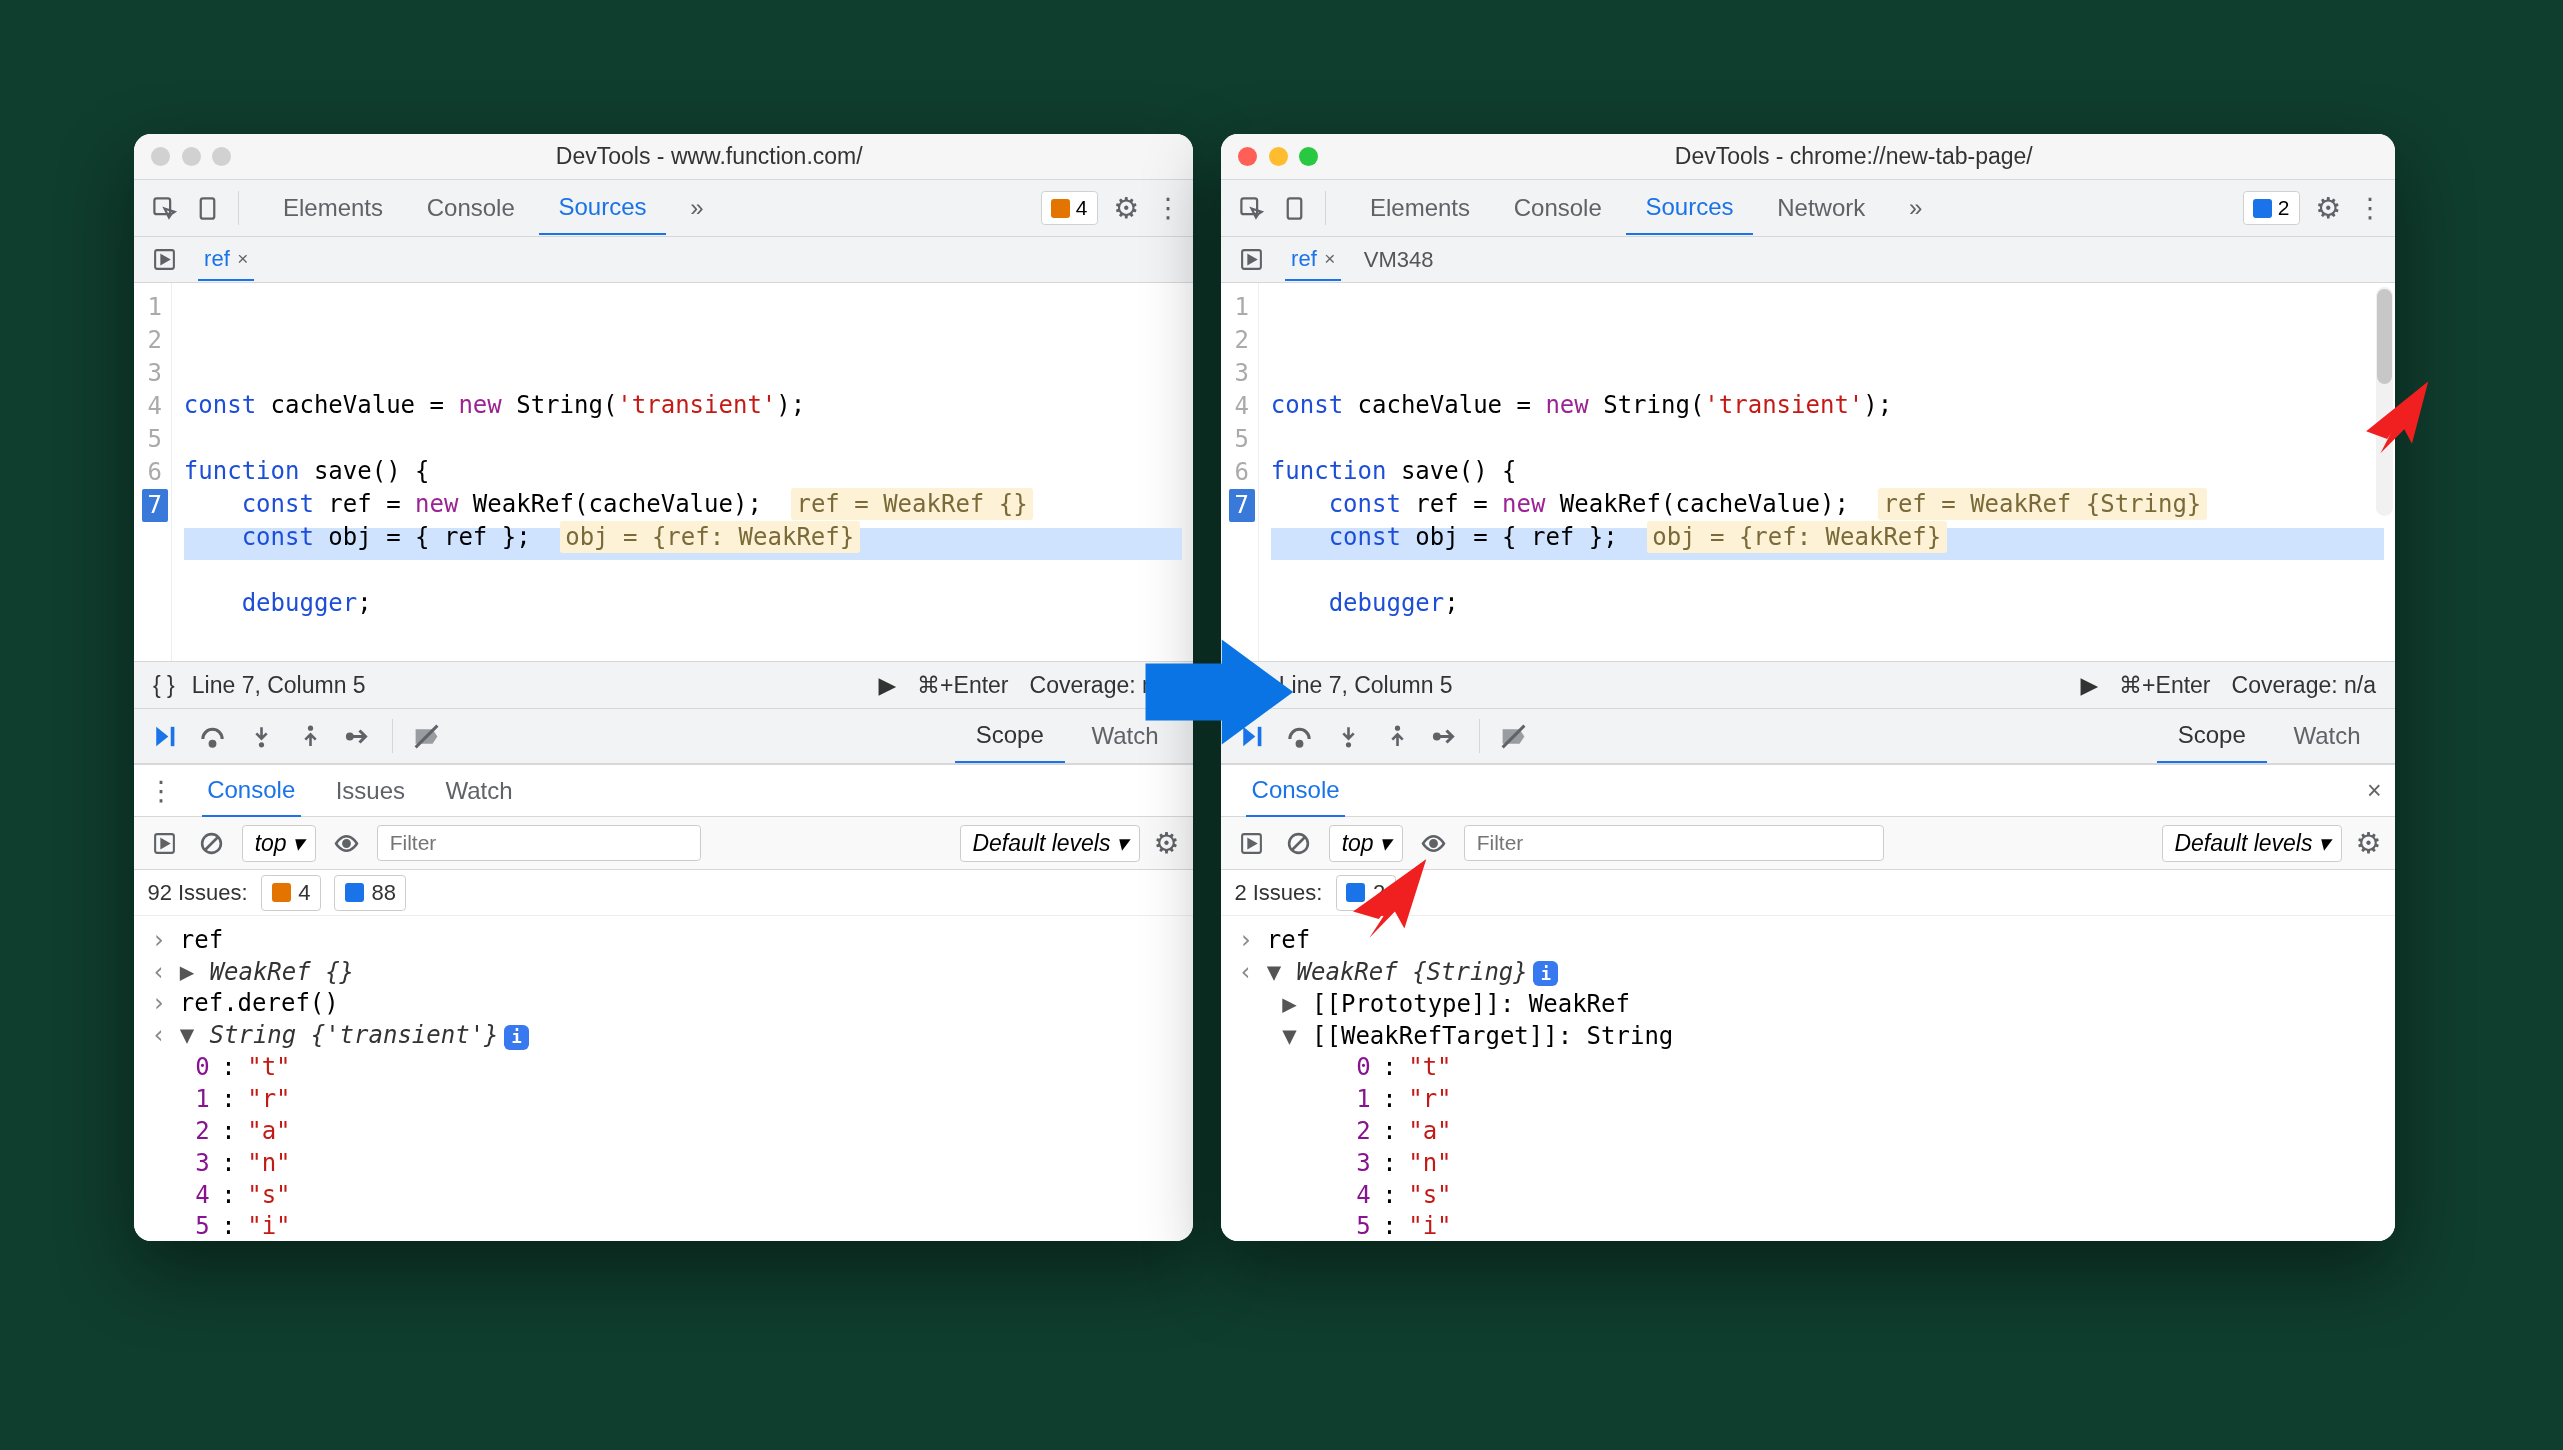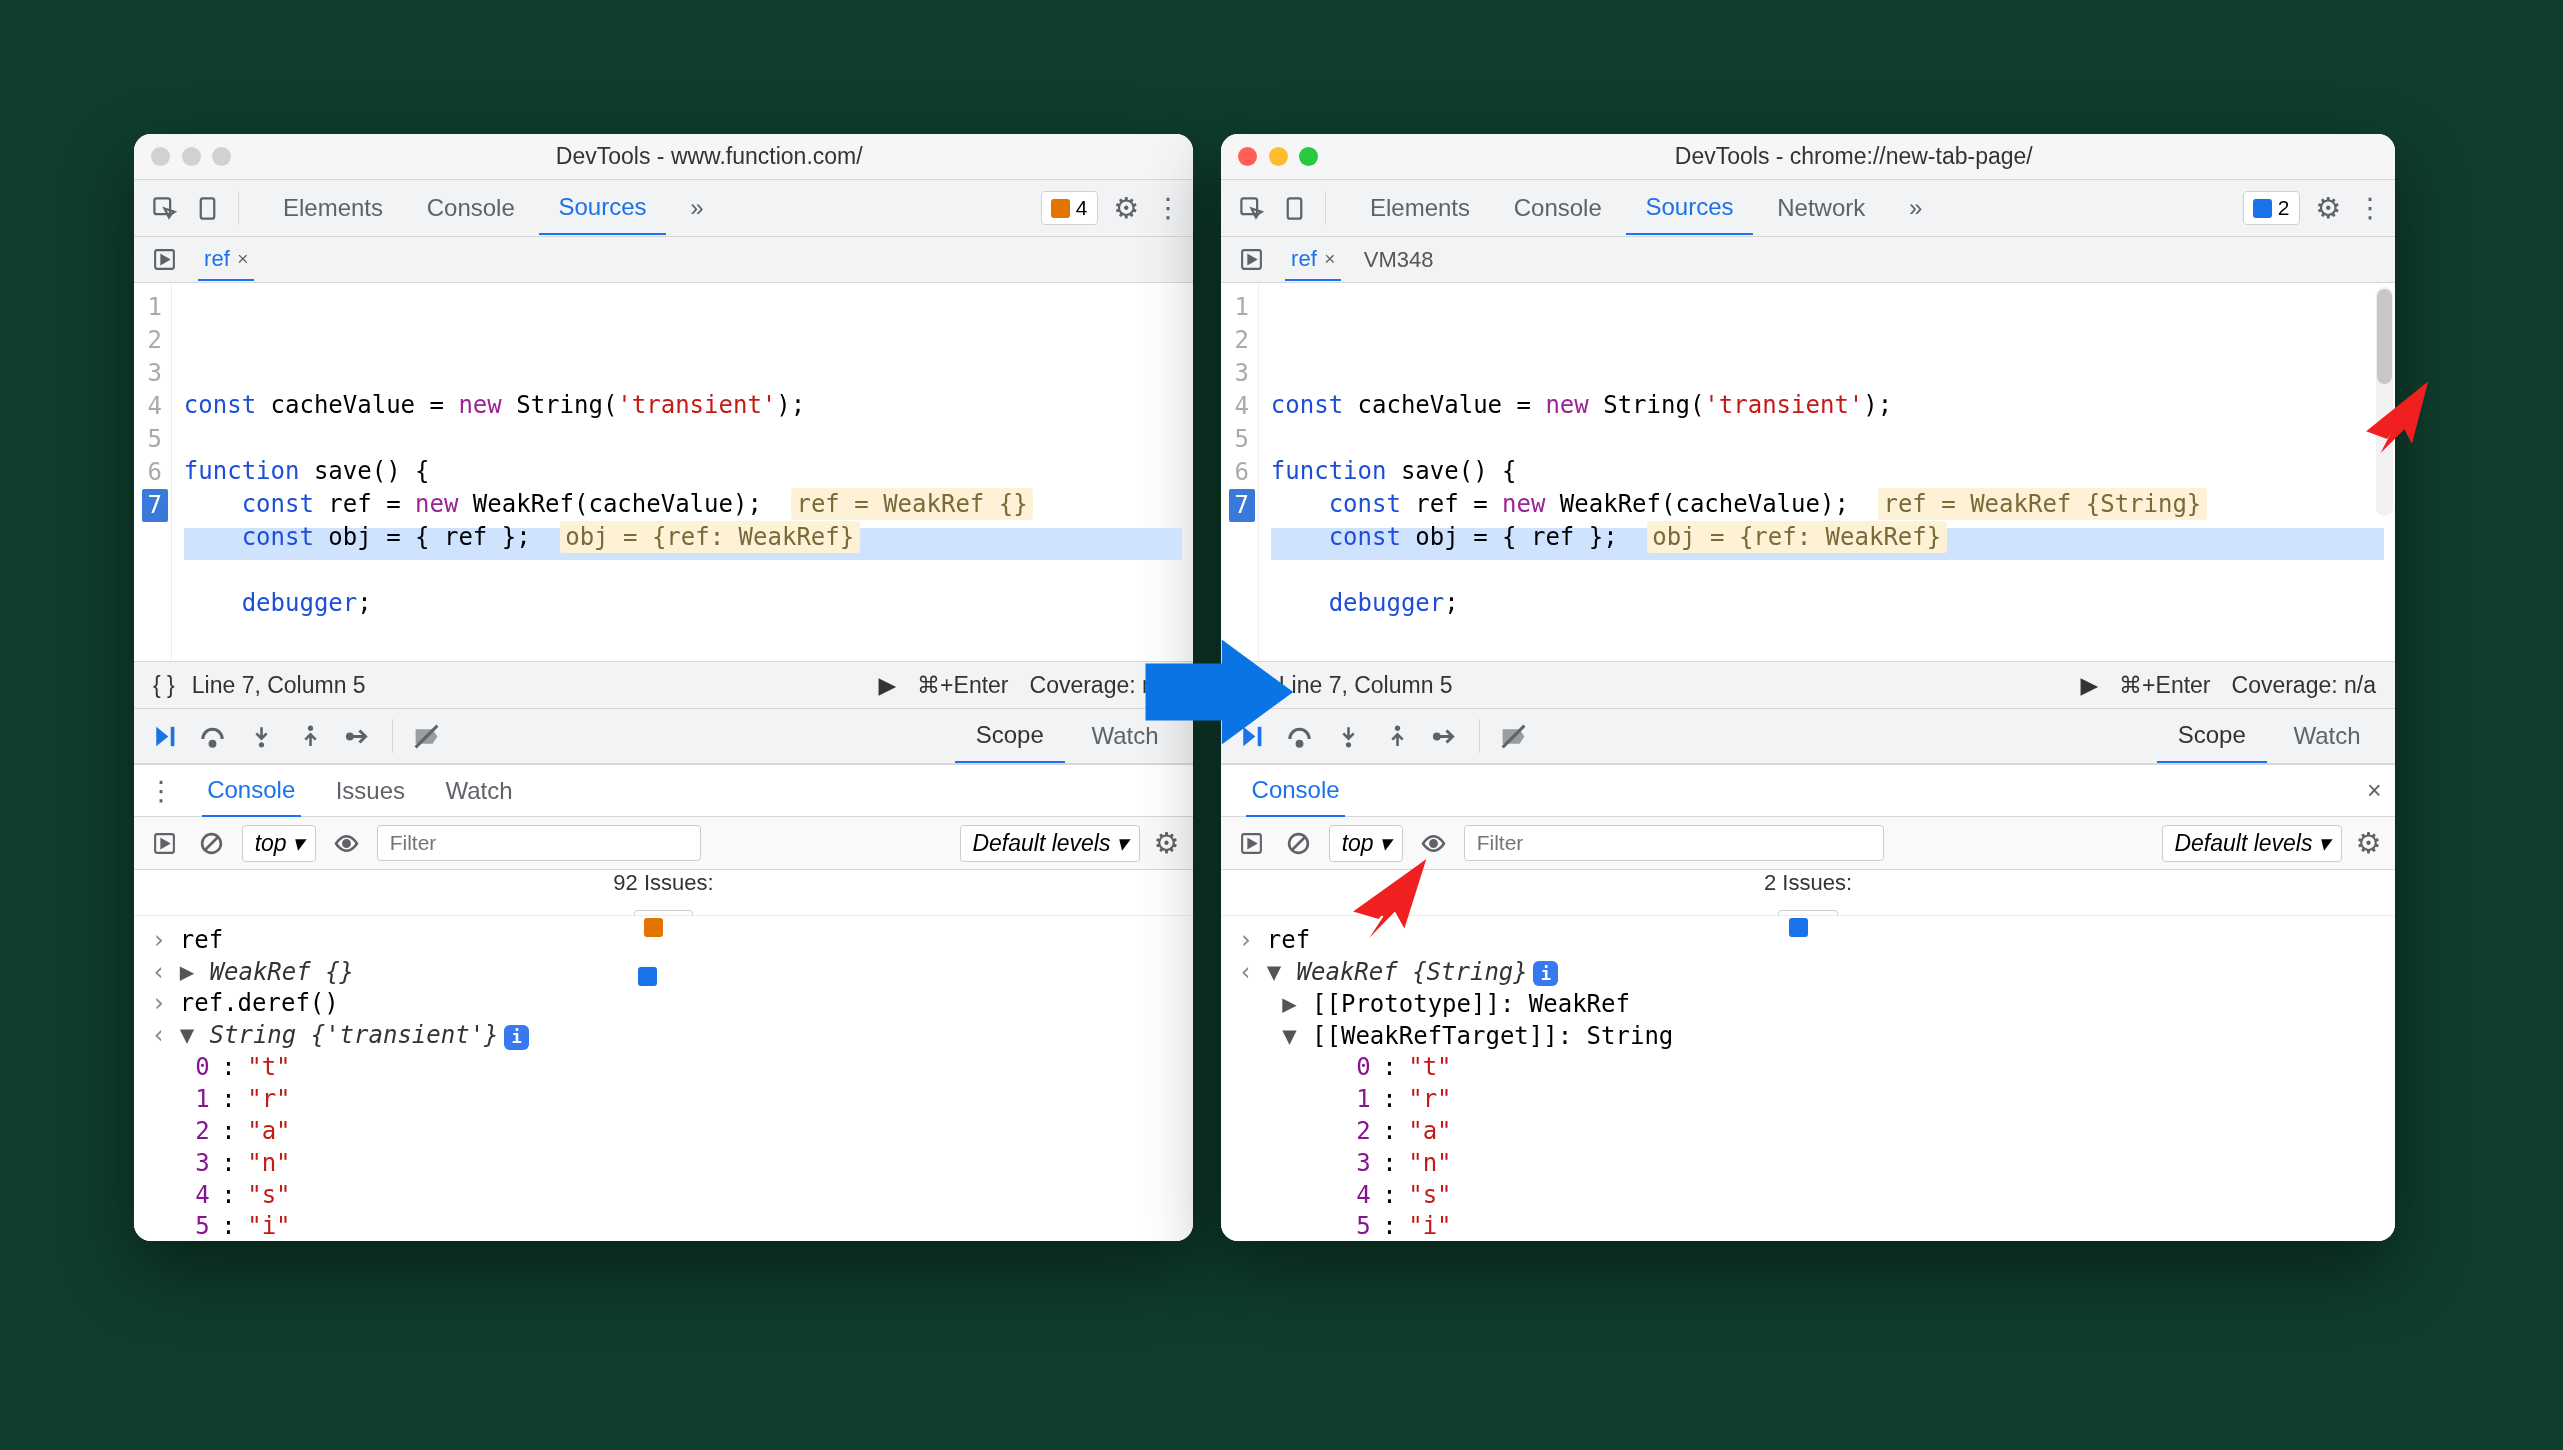--- a/index.html
+++ b/index.html
@@ -76,21 +76,21 @@
   .debug-ico.blue { color:#1a73e8; }
   .scope-tabs { margin-left:auto; display:flex; gap:5.7px; align-items:center; }
   .scope-tab { padding:11.5px 21px; font-size:24px; color:#5f6368; }
   .scope-tab.active { border-bottom:2.9px solid #1a73e8; color:#333; }
   .drawer-tabs { height:53px; background:#fff; border-top:1px solid #d7d7d7; border-bottom:1px solid #d7d7d7; display:flex; align-items:center; padding:0 13.4px; gap:29px;}
   .drawer-tab { padding:11.5px 5.7px; color:#5f6368; font-size:24px;}
   .drawer-tab.active { color:#1a73e8; border-bottom:2.9px solid #1a73e8; font-weight:500;}
   .console-filter { height:53px; border-bottom:1px solid #d7d7d7; display:flex; align-items:center; padding:0 13.4px; gap:13.4px; background:#f9f9f9;}
   .select-pill { background:#fff; border:1px solid #ccc; border-radius:3.8px; padding:3.8px 11.5px; display:flex; align-items:center; gap:5.7px;font-style:italic;}
   .filter-input { flex:0 0 324px; height:36px; border:1px solid #ccc; border-radius:3.8px; padding:0 11.5px; font-size:21px; background:#fff;}
-  .issues-row { height:46px; border-bottom:1px solid #eee; display:flex; align-items:center; padding:0 13.4px; gap:13.4px; font-size:22px; color:#333;flex-direction:column;}
+  .issues-row { height:46px; border-bottom:1px solid #eee; display:flex; align-items:center; padding:0 13.4px; gap:13.4px; font-size:22px; color:#333;}
   .issues-row .pill { border:1px solid #ccc; border-radius:3.8px; padding:3.8px 9.5px; display:flex; align-items:center; gap:7.6px;}
   .console-body { flex:1; background:#fff; font-family: Menlo, Consolas, monospace; font-size:24px; padding:7.6px 15.3px; overflow:hidden;}
   .row { display:flex; align-items:flex-start; gap:11.5px; padding:1.9px 0;}
   .ar { color:#888; width:19px; text-align:center; }
   .result-italic { font-style:italic; color:#333; }
   .info-badge { display:inline-flex; width:25px; height:25px; border-radius:5.7px; background:#3879f0; color:#fff; align-items:center; justify-content:center; font-weight:bold; font-style:normal; font-size:17px; margin-left:5.7px;}
   .prop-key { color:#881391; }
   .prop-val { color:#c41a16; }
   .indent { padding-left:46px; }
   .indent2 { padding-left:74px; }

